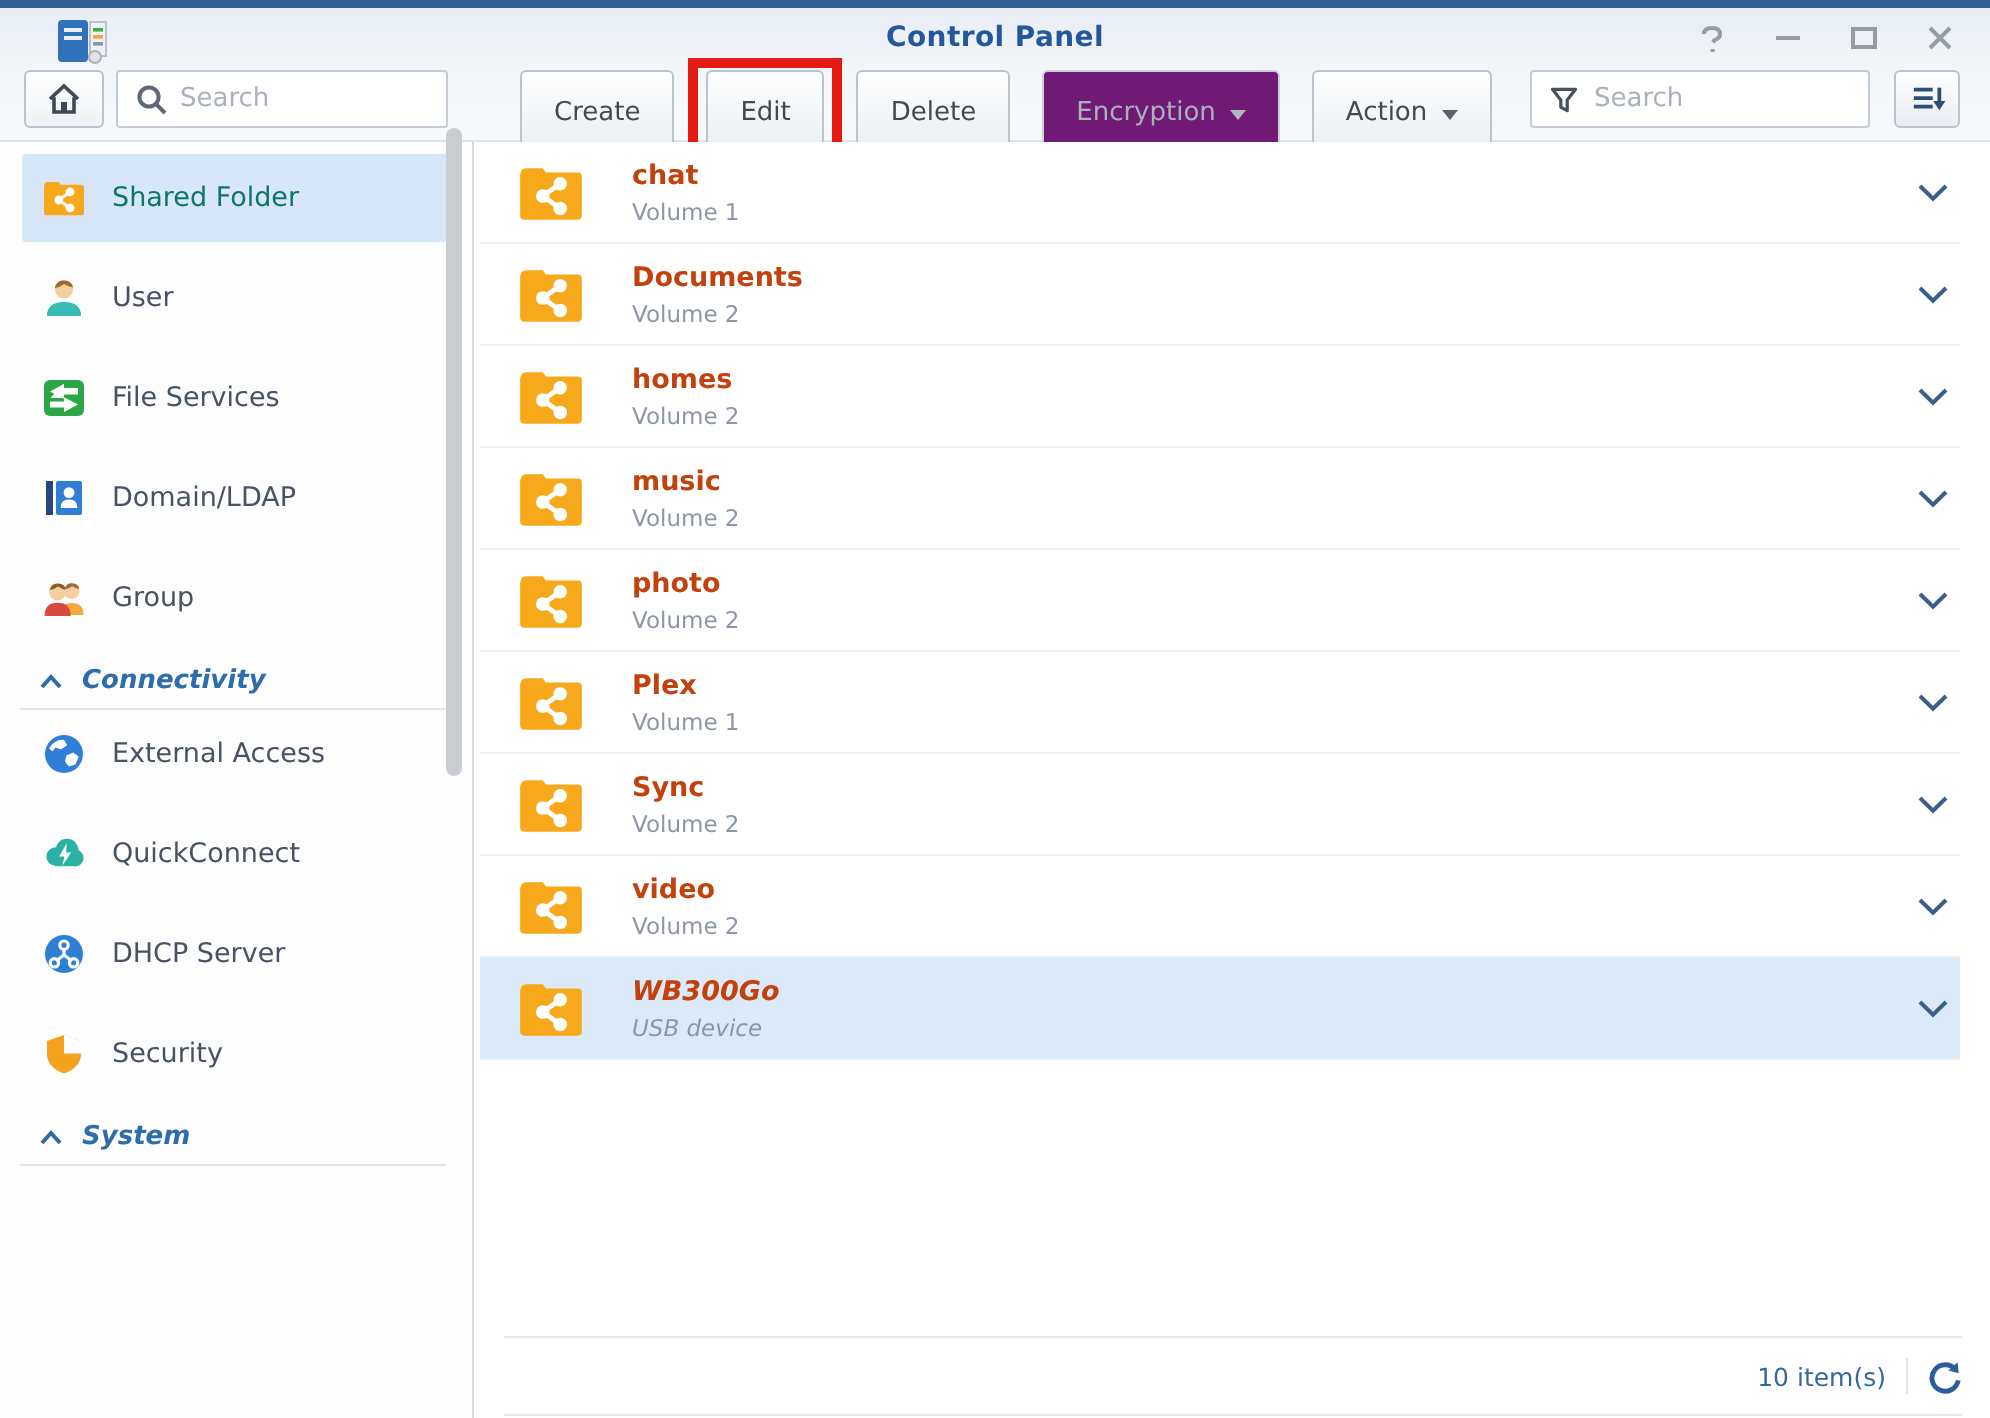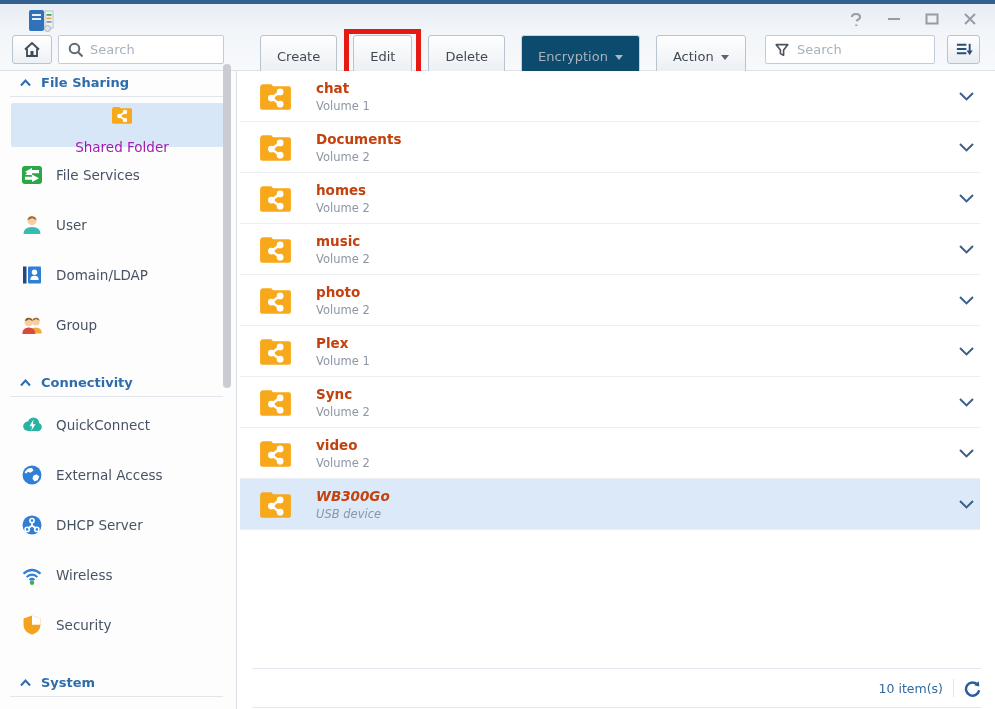--- a/index.html
+++ b/index.html
@@ -29,45 +29,45 @@
       border:none; outline:none; flex:1; font-size:13px; color:#0369a1; min-width:0;
       font-family:"DejaVu Sans","Liberation Sans",sans-serif; background:transparent; }
   .side-search input::placeholder, .filter-search input::placeholder { color:#a8b1bc; }
 
   
   .toolbar { position:absolute; left:260px; top:35px; display:flex; gap:16px; align-items:center; }
   .tbtn { height:43px; padding:0 16px; font-size:13px; color:#414a54;
           background:linear-gradient(#fefefe,#e9edf2); border:1px solid #b9c4cf; border-radius:3px;
           cursor:pointer; display:flex; align-items:center; gap:7px;
           font-family:"DejaVu Sans","Liberation Sans",sans-serif; }
-  .tbtn.disabled { color:#a8b1bc; background:#0c4a6e; border-color:#c9d2db; cursor:default; }
+  .tbtn.disabled { color:#a8b1bc; background:#701a75; border-color:#c9d2db; cursor:default; }
   .caret { width:0; height:0; border-left:4px solid transparent; border-right:4px solid transparent;
            border-top:5px solid #5a6470; margin-top:1px; }
   .tbtn.disabled .caret { border-top-color:#aeb7c1; }
   .btn-wrap { position:relative; }
   .red-box { position:absolute; left:-9px; right:-9px; top:-6px; bottom:-7px;
              border:5px solid #E51A12; pointer-events:none; }
   .filter-search { position:absolute; left:765px; top:35px; width:170px; height:29px;
                    background:#fff; border:1px solid #c3ccd6; border-radius:2px;
                    display:flex; align-items:center; padding:0 8px; gap:7px; }
   .sort-btn { position:absolute; left:947px; top:35px; width:33px; height:29px;
               background:linear-gradient(#fefefe,#e9edf2); border:1px solid #b9c4cf; border-radius:3px;
               display:flex; align-items:center; justify-content:center; cursor:pointer; }
 
   
   .sidebar { position:absolute; left:0; top:71px; width:237px; bottom:0; background:#fdfdfe;
              border-right:1px solid #d9dee4; overflow:hidden; }
   .sec-head { display:flex; align-items:center; gap:10px; margin:0 13px 0 10px; padding:0 0 6px 10px;
               border-bottom:1px solid #e1e6ec; font-size:13px; font-weight:bold; color:#2E6CAB; cursor:pointer; }
   .sec-head.first { margin-top:4px; }
-  .sec-head.later { margin-top:28px; }
+  .sec-head.later { margin-top:12px;font-style:italic; }
   .side-item { display:flex; align-items:center; gap:12px; height:44px; margin:0 12px 6px 11px;
                padding-left:9px; border-radius:2px; cursor:pointer; font-size:13.5px; color:#475364; }
   .side-item.first-of-sec { margin-top:6px; }
-  .side-item.selected { background:#D8E7F7; color:#a21caf;flex-direction:column; }
+  .side-item.selected { background:#D8E7F7; color:#0f766e; }
   .side-item .ic { width:24px; height:24px; flex:0 0 24px; }
   .side-scroll-thumb { position:absolute; left:223px; top:64px; width:8px; height:324px;
                        background:#c9ccd1; border-radius:4px; cursor:pointer; z-index:5; }
 
   
   .content { position:absolute; left:238px; top:71px; right:0; bottom:0; background:#fff; }
   .rows { padding:0 15px 0 2px; }
   .frow { display:flex; align-items:center; height:51px; border-bottom:1px solid #eceff3; cursor:pointer; }
   .frow.selected { background:#DBE9F8;font-style:italic; }
   .frow .fic { width:37px; height:37px; margin-left:17px; flex:0 0 37px; }
@@ -108,20 +108,21 @@
     <rect x="1" y="2" width="15" height="21" rx="2" fill="#3072B9"></rect>
     <rect x="4" y="6" width="9" height="2" fill="#fff" opacity=".9"></rect>
     <rect x="4" y="10" width="9" height="2" fill="#fff" opacity=".9"></rect>
     <rect x="17" y="3" width="8" height="17" fill="#eef1f5" stroke="#b9c2cc" stroke-width="1"></rect>
     <rect x="18.5" y="6" width="5" height="1.8" fill="#3FAE49"></rect>
     <rect x="18.5" y="9.5" width="5" height="1.8" fill="#F3A93C"></rect>
     <rect x="18.5" y="13" width="5" height="1.8" fill="#8A96A3"></rect>
     <circle cx="19.5" cy="20.5" r="3" fill="#dfe3e8" stroke="#aab3bd"></circle>
   </svg>
 
+  <div class="win-title">Control Panel</div>
 
   <div class="win-controls">
     <div class="wc">
       <svg width="14" height="15" viewBox="0 0 14 15">
           <path d="M3 5 q0-3 4-3 q4 0 4 3 q0 2-2.6 3 l-1 1.2 M7.3 12.5 v1.5" stroke="#959CA6" stroke-width="2" fill="none"></path>
         </svg>
     </div>
     <div class="wc">
       <svg width="14" height="14" viewBox="0 0 14 14">
           <rect x="1" y="6" width="12" height="2" fill="#959CA6"></rect>
@@ -182,51 +183,45 @@
   <div class="sort-btn">
     <svg width="18" height="17" viewBox="0 0 19 18">
       <path d="M2 4 H12 M2 8.5 H12 M2 13 H12" stroke="#2C4F78" stroke-width="2"></path>
       <path d="M15.5 3 V11" stroke="#2C4F78" stroke-width="2"></path>
       <path d="M12.3 10 H18.7 L15.5 15 Z" fill="#2C4F78"></path>
     </svg>
   </div>
 
   <div class="sidebar">
 
-    <div class="sec-head first">
-      <svg width="11" height="8" viewBox="0 0 11 8">
-        <path d="M1 6.5 L5.5 1.5 L10 6.5" stroke="#2E6CAB" stroke-width="2" fill="none"></path>
-        </svg>
-      <span>File Sharing</span>
-    </div>
 
     <div class="side-item selected first-of-sec">
       <svg class="ic" viewBox="0 0 36 36">
         <use href="#sym-shared-folder"></use>
         </svg>
       <span>Shared Folder</span>
+    </div>
+
+    <div class="side-item">
+      <svg class="ic" viewBox="0 0 24 24">
+        <circle cx="12" cy="7.6" r="4.6" fill="#F6CFA0"></circle>
+        <path d="M7.4 7 q1-4.6 5.8-3.6 q3 .6 3.3 3.4 q-2.4-.4-4.4-1.8 q-2 1.6-4.7 2z" fill="#A06B32"></path>
+        <path d="M3.5 21 q0-7 8.5-7 q8.5 0 8.5 7 z" fill="#36BCB0"></path>
+      </svg>
+      <span>User</span>
     </div>
 
     <div class="side-item">
       <svg class="ic" viewBox="0 0 24 24">
         <rect x="2" y="3" width="20" height="18" rx="3" fill="#2BA845"></rect>
         <path d="M19 7 V10 H12 V12 H5.2 L12 4.8 V7 Z" fill="#fff" transform="translate(0,0)"></path>
         <polygon points="19,7.2 19,10.2 12,10.2 12,12.4 5,8.7 12,5 12,7.2" fill="#fff"></polygon>
         <polygon points="5,13.8 5,16.8 12,16.8 12,19 19,15.3 12,11.6 12,13.8" fill="#fff"></polygon>
       </svg>
       <span>File Services</span>
-    </div>
-
-    <div class="side-item">
-      <svg class="ic" viewBox="0 0 24 24">
-        <circle cx="12" cy="7.6" r="4.6" fill="#F6CFA0"></circle>
-        <path d="M7.4 7 q1-4.6 5.8-3.6 q3 .6 3.3 3.4 q-2.4-.4-4.4-1.8 q-2 1.6-4.7 2z" fill="#A06B32"></path>
-        <path d="M3.5 21 q0-7 8.5-7 q8.5 0 8.5 7 z" fill="#36BCB0"></path>
-      </svg>
-      <span>User</span>
     </div>
 
     <div class="side-item">
       <svg class="ic" viewBox="0 0 24 24">
         <rect x="3" y="3.5" width="3.5" height="17" fill="#27477A"></rect>
         <rect x="8" y="3.5" width="13" height="17" rx="1" fill="#2F7FD6"></rect>
         <circle cx="14.5" cy="9.3" r="2.7" fill="#fff"></circle>
         <path d="M10.3 17 q0-4.2 4.2-4.2 q4.2 0 4.2 4.2 z" fill="#fff"></path>
       </svg>
       <span>Domain/LDAP</span>
@@ -244,61 +239,52 @@
       <span>Group</span>
     </div>
 
     <div class="sec-head later">
       <svg width="11" height="8" viewBox="0 0 11 8">
         <path d="M1 6.5 L5.5 1.5 L10 6.5" stroke="#2E6CAB" stroke-width="2" fill="none"></path>
         </svg>
       <span>Connectivity</span>
     </div>
 
+    <div class="side-item">
+      <svg class="ic" viewBox="0 0 24 24">
+        <circle cx="12" cy="12" r="9.5" fill="#2F7FD6"></circle>
+        <path d="M4.6 9.2 q3-4.8 7.4-4.2 l1.6 2.6 -3.2 2.2 -2.6-1.1 -1.6 2.1 z" fill="#fff"></path>
+        <path d="M13.2 12.8 l3.4-1.6 2.8 2.2 -1.7 3.8 -3.3 1.1 -1.9-2.6 z" fill="#fff"></path>
+      </svg>
+      <span>External Access</span>
+    </div>
+
     <div class="side-item first-of-sec">
       <svg class="ic" viewBox="0 0 24 24">
         <circle cx="7.8" cy="13.2" r="4.6" fill="#2AB3A3"></circle>
         <circle cx="13.5" cy="10" r="5.6" fill="#2AB3A3"></circle>
         <circle cx="17.6" cy="14" r="4.2" fill="#2AB3A3"></circle>
         <rect x="7.5" y="12.5" width="10.5" height="5.6" fill="#2AB3A3"></rect>
         <polygon points="13.4,6.5 9.6,13.2 12.2,13.2 11.2,17.8 15.6,11.3 13,11.3" fill="#fff"></polygon>
       </svg>
       <span>QuickConnect</span>
     </div>
 
-    <div class="side-item">
-      <svg class="ic" viewBox="0 0 24 24">
-        <circle cx="12" cy="12" r="9.5" fill="#2F7FD6"></circle>
-        <path d="M4.6 9.2 q3-4.8 7.4-4.2 l1.6 2.6 -3.2 2.2 -2.6-1.1 -1.6 2.1 z" fill="#fff"></path>
-        <path d="M13.2 12.8 l3.4-1.6 2.8 2.2 -1.7 3.8 -3.3 1.1 -1.9-2.6 z" fill="#fff"></path>
-      </svg>
-      <span>External Access</span>
-    </div>
-
 
     <div class="side-item">
       <svg class="ic" viewBox="0 0 24 24">
         <circle cx="12" cy="12" r="9.5" fill="#2F7FD6"></circle>
         <path d="M12 9 V12.5 M12 12.5 L8 15.5 M12 12.5 L16 15.5" stroke="#fff" stroke-width="1.6" fill="none"></path>
         <circle cx="12" cy="7.6" r="2.1" fill="none" stroke="#fff" stroke-width="1.6"></circle>
         <circle cx="7.2" cy="16.4" r="2.1" fill="none" stroke="#fff" stroke-width="1.6"></circle>
         <circle cx="16.8" cy="16.4" r="2.1" fill="none" stroke="#fff" stroke-width="1.6"></circle>
       </svg>
       <span>DHCP Server</span>
     </div>
 
-    <div class="side-item">
-      <svg class="ic" viewBox="0 0 24 24">
-        <path d="M3.5 10.8 Q12 3.2 20.5 10.8" stroke="#2F7FD6" stroke-width="2.2" fill="none"></path>
-        <path d="M6.6 14 Q12 9.4 17.4 14" stroke="#2F7FD6" stroke-width="2.2" fill="none"></path>
-        <path d="M9.6 17 Q12 15 14.4 17" stroke="#2F7FD6" stroke-width="2.2" fill="none"></path>
-        <circle cx="12" cy="19.8" r="2.2" fill="#3FAE49"></circle>
-      </svg>
-      <span>Wireless</span>
-    </div>
 
     <div class="side-item">
       <svg class="ic" viewBox="0 0 24 24">
         <path d="M12 2.5 L20.5 5.5 V12 Q20.5 18.6 12 21.8 Q3.5 18.6 3.5 12 V5.5 Z" fill="#F5A31F"></path>
         <path d="M12 2.5 L20.5 5.5 V11.8 H12 Z" fill="#fff"></path>
       </svg>
       <span>Security</span>
     </div>
 
     <div class="sec-head later">

